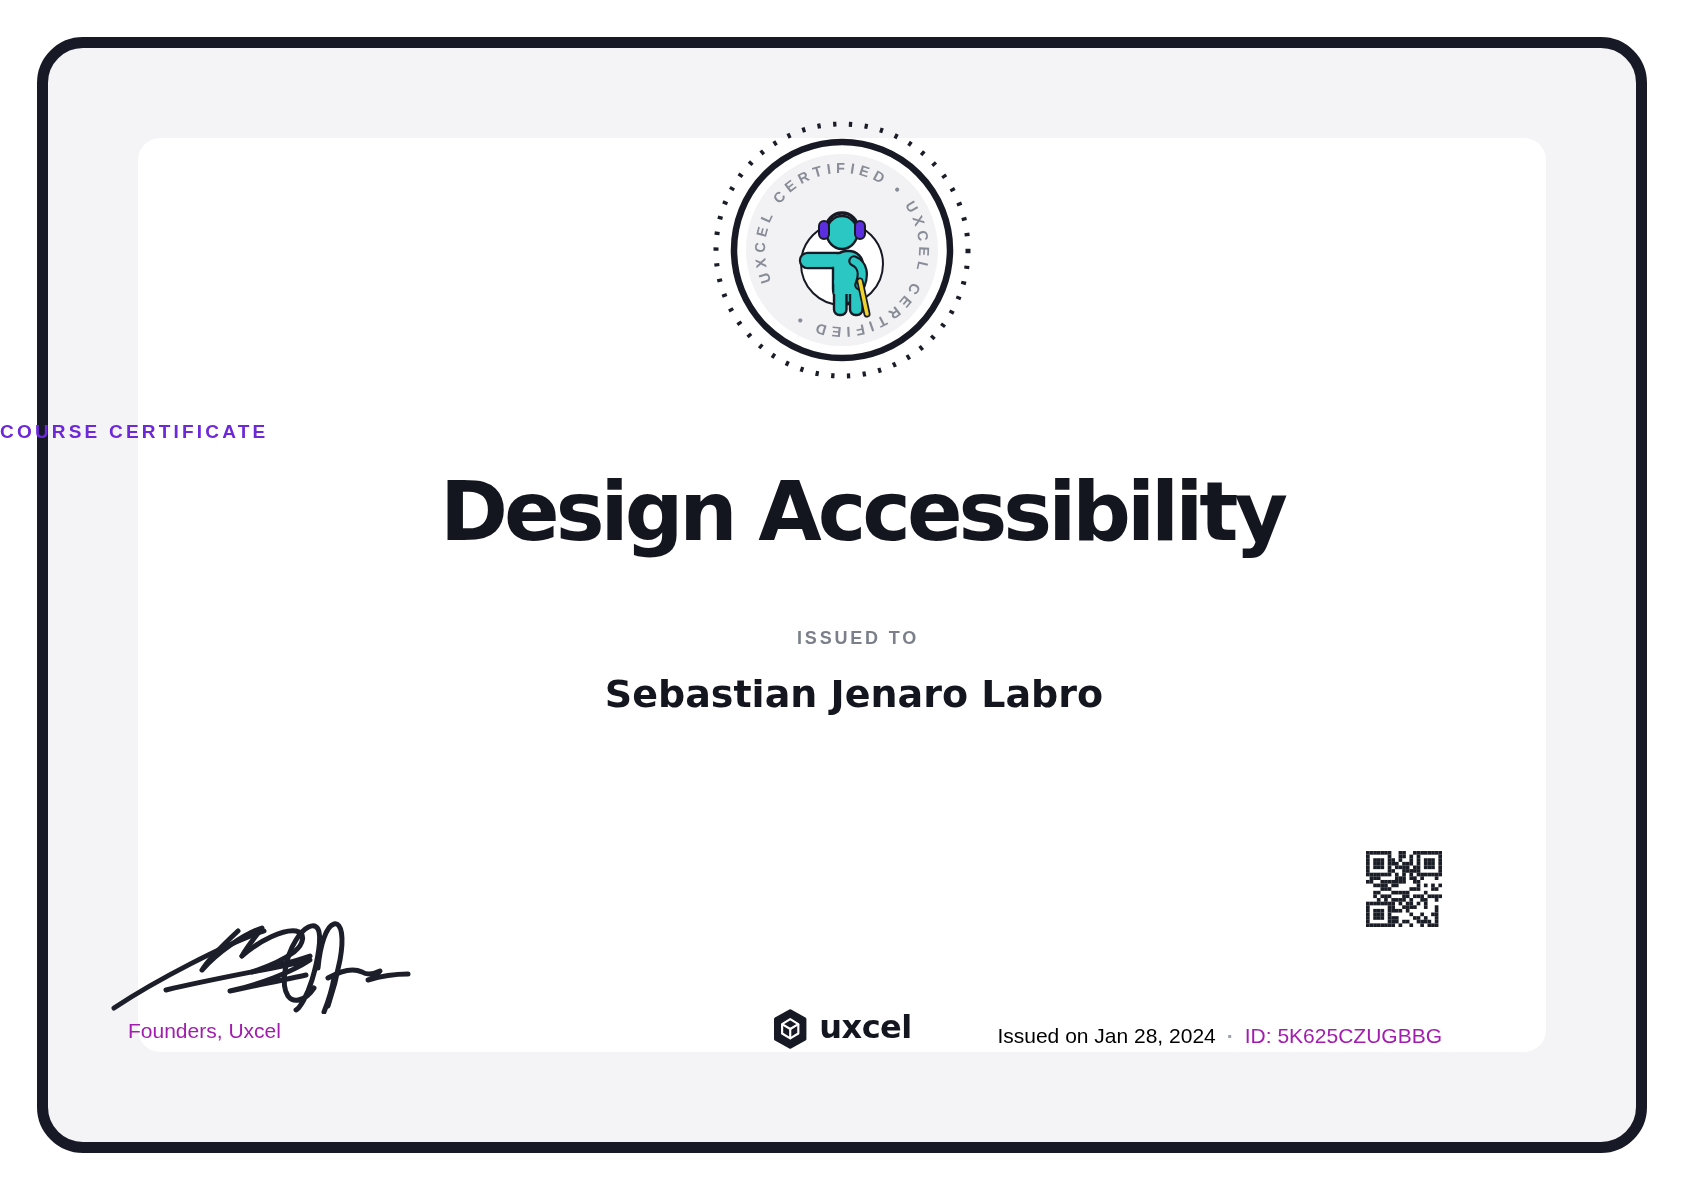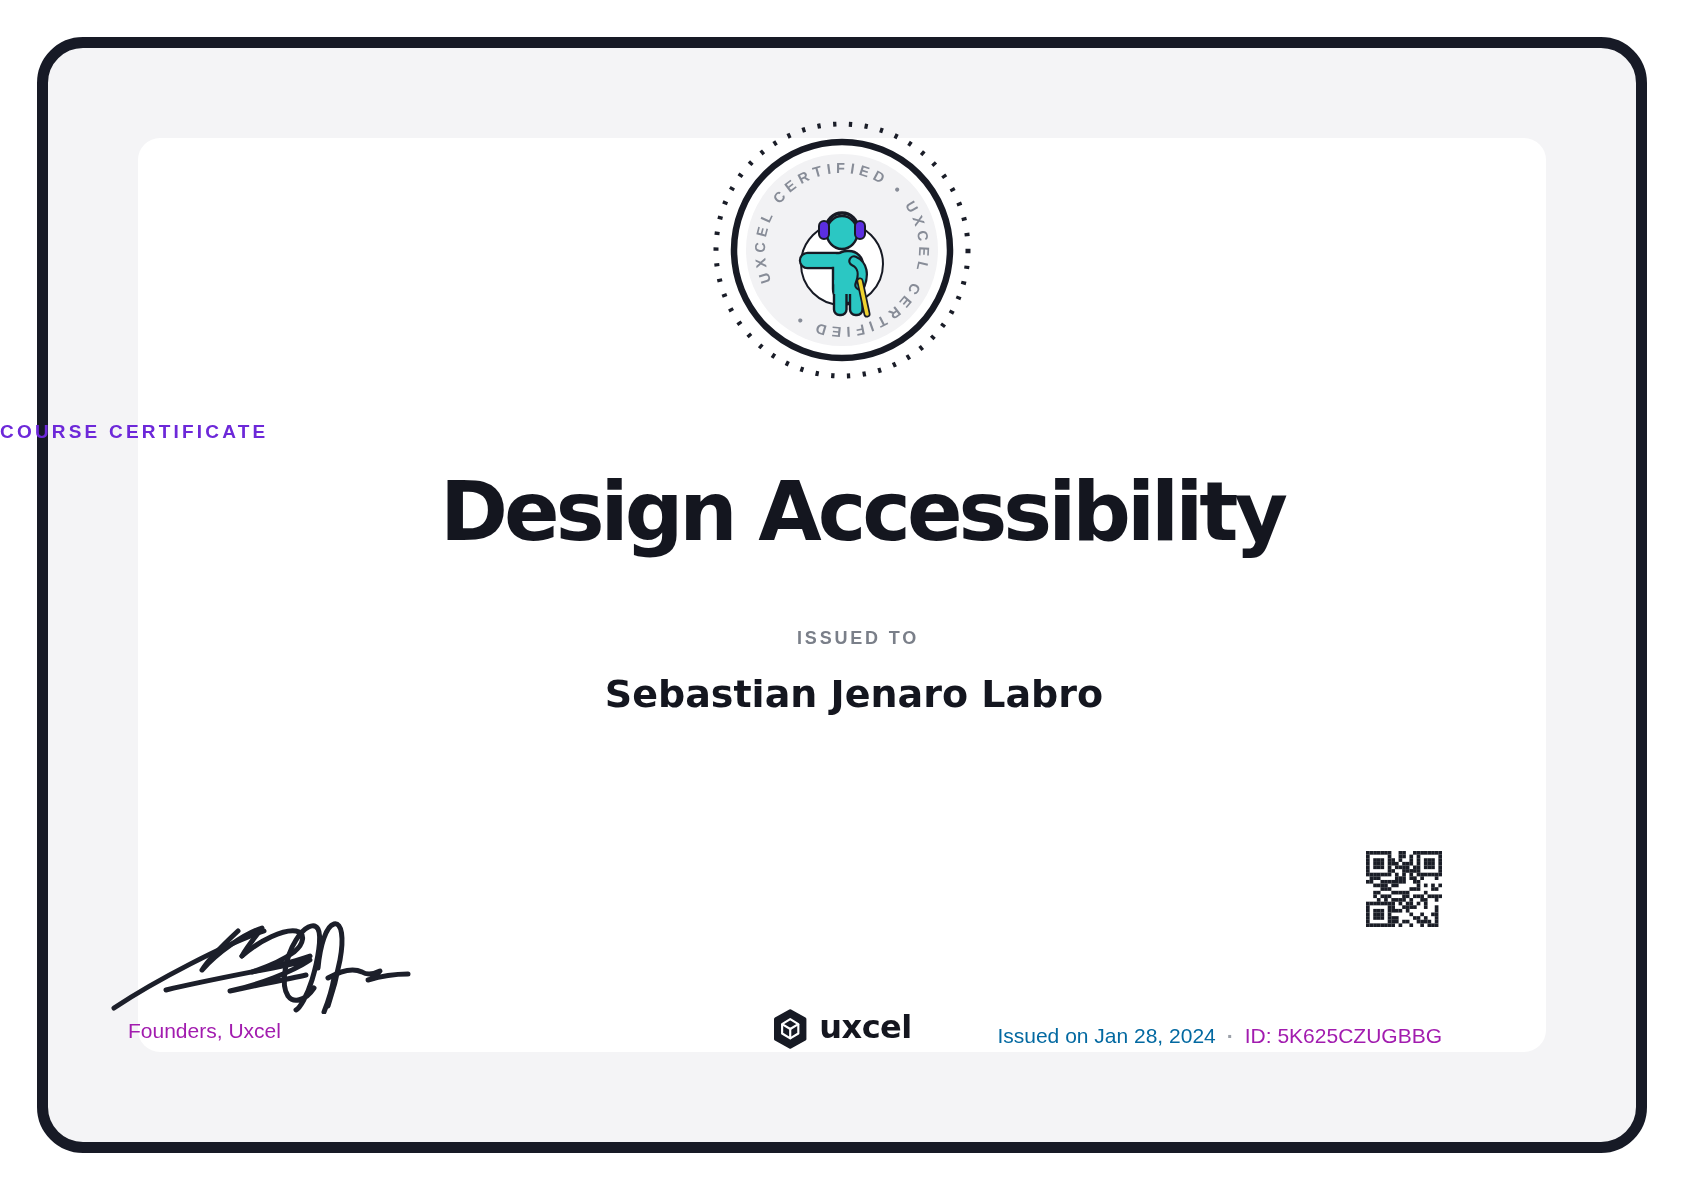--- a/index.html
+++ b/index.html
@@ -30,21 +30,21 @@
   .brand { position:absolute; left:50%; top:1007px; transform:translateX(-50%);
            display:flex; align-items:center; gap:11px; }
   .brand-name { font-family:"DejaVu Sans", sans-serif; font-weight:700; font-size:32px;
                 color:#14161F; letter-spacing:-0.5px; line-height:1; padding-bottom:4px; }
 
   .qr { position:absolute; left:1366px; top:851px; width:76px; height:76px; background:#ffffff; }
   .qr svg { display:block; fill:#1A1D26; }
 
   .issue-line { position:absolute; top:1024px; right:242px; font-size:21px;
                 display:flex; align-items:baseline; gap:11px; white-space:nowrap; }
-  .issue-date { color:#0369a1; }
+  .issue-date { color:#000000; }
   .issue-dot  { color:#9BA0A9; font-weight:700; }
   .issue-id   { color:#a21caf; }
 </style>
 </head>
 <body>
 
 <div class="page">
   <div class="frame">
     <div class="panel"></div>
   </div>

